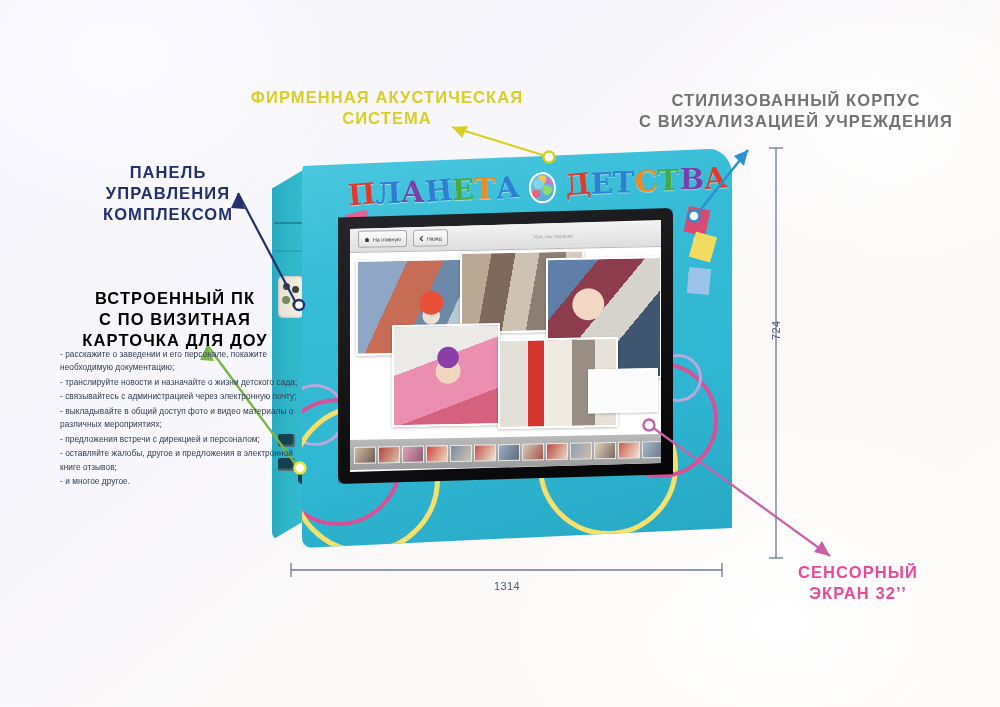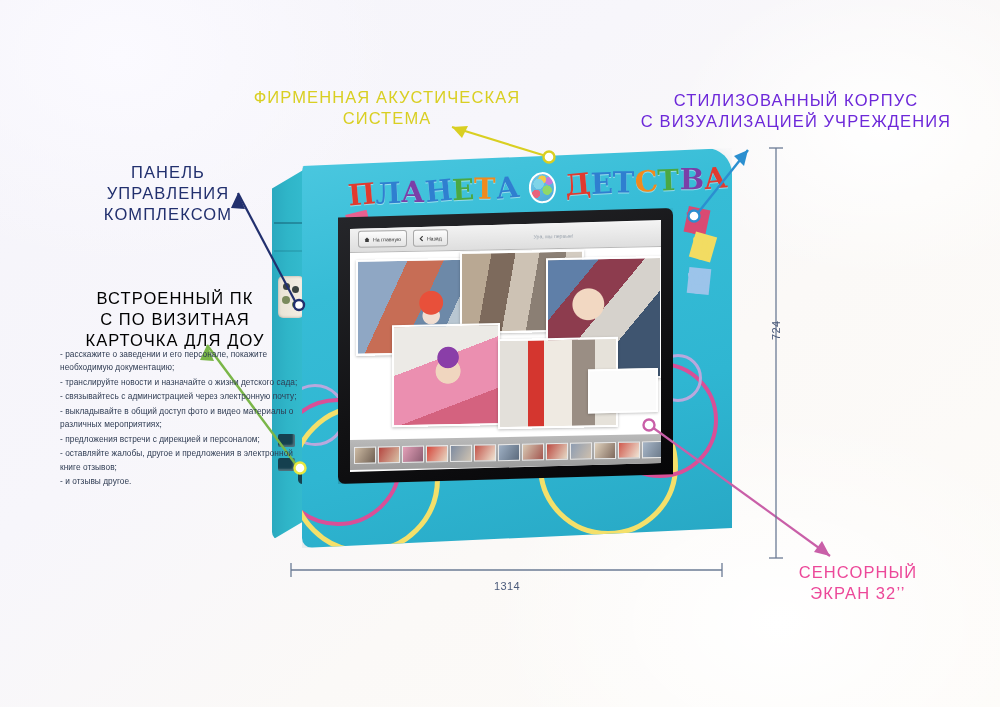--- a/index.html
+++ b/index.html
@@ -9,24 +9,24 @@
     font-family:"Liberation Sans",sans-serif;
     background:
       radial-gradient(ellipse 300px 220px at 88% 18%, #ffffff 0%, rgba(255,255,255,0) 70%),
       radial-gradient(ellipse 420px 300px at 78% 88%, #ffffff 0%, rgba(255,255,255,0) 70%),
       radial-gradient(ellipse 400px 300px at 12% 8%, #fbfaff 0%, rgba(251,250,255,0) 70%),
       linear-gradient(140deg,#f5f4fa 0%,#f7f6fb 35%,#fbf9f7 62%,#fdfbf8 100%);
   }
   .stage{position:absolute;inset:0;}
 
   
-  .label{position:absolute;font-weight:normal;letter-spacing:1.1px;line-height:1.28;text-transform:uppercase;}
+  .label{position:absolute;font-weight:bold;letter-spacing:1.1px;line-height:1.28;text-transform:uppercase;}
   .label.navy{color:#22306e;}
   .label.yellow{color:#d9cf22;}
-  .label.blue{color:#6d28d9;}
+  .label.blue{color:#737373;}
   .label.green{color:#000000;}
   .label.pink{color:#ec4899;}
 
   #lbl-panel{left:68px;top:162px;width:200px;text-align:center;font-size:16.5px;}
   #lbl-acoustic{left:232px;top:87px;width:310px;text-align:center;font-size:16.5px;}
   #lbl-body{left:598px;top:90px;width:396px;text-align:center;font-size:16.5px;}
   #lbl-pc{left:40px;top:288px;width:270px;text-align:center;font-size:16.5px;}
   #lbl-touch{left:768px;top:562px;width:180px;text-align:center;font-size:16.5px;}
 
   
@@ -301,19 +301,19 @@
   <div class="label pink" id="lbl-touch" style="white-space:pre-line">СЕНСОРНЫЙ
 ЭКРАН 32’’</div>
 
   <div id="feature-list">
       <div>- расскажите о заведении и его персонале, покажите необходимую документацию;</div>
       <div>- транслируйте новости и назначайте о жизни детского сада;</div>
       <div>- связывайтесь с администрацией через электронную почту;</div>
       <div>- выкладывайте в общий доступ фото и видео материалы о различных мероприятиях;</div>
       <div>- предложения встречи с дирекцией и персоналом;</div>
       <div>- оставляйте жалобы, другое и предложения в электронной книге отзывов;</div>
-      <div>- и отзывы другое.</div>
+      <div>- и многое другое.</div>
     </div>
 
   <div class="dimtext" id="dim-w-text">1314</div>
   <div class="dimtext" id="dim-h-text">724</div>
 
 </div>
 
 </body></html>

